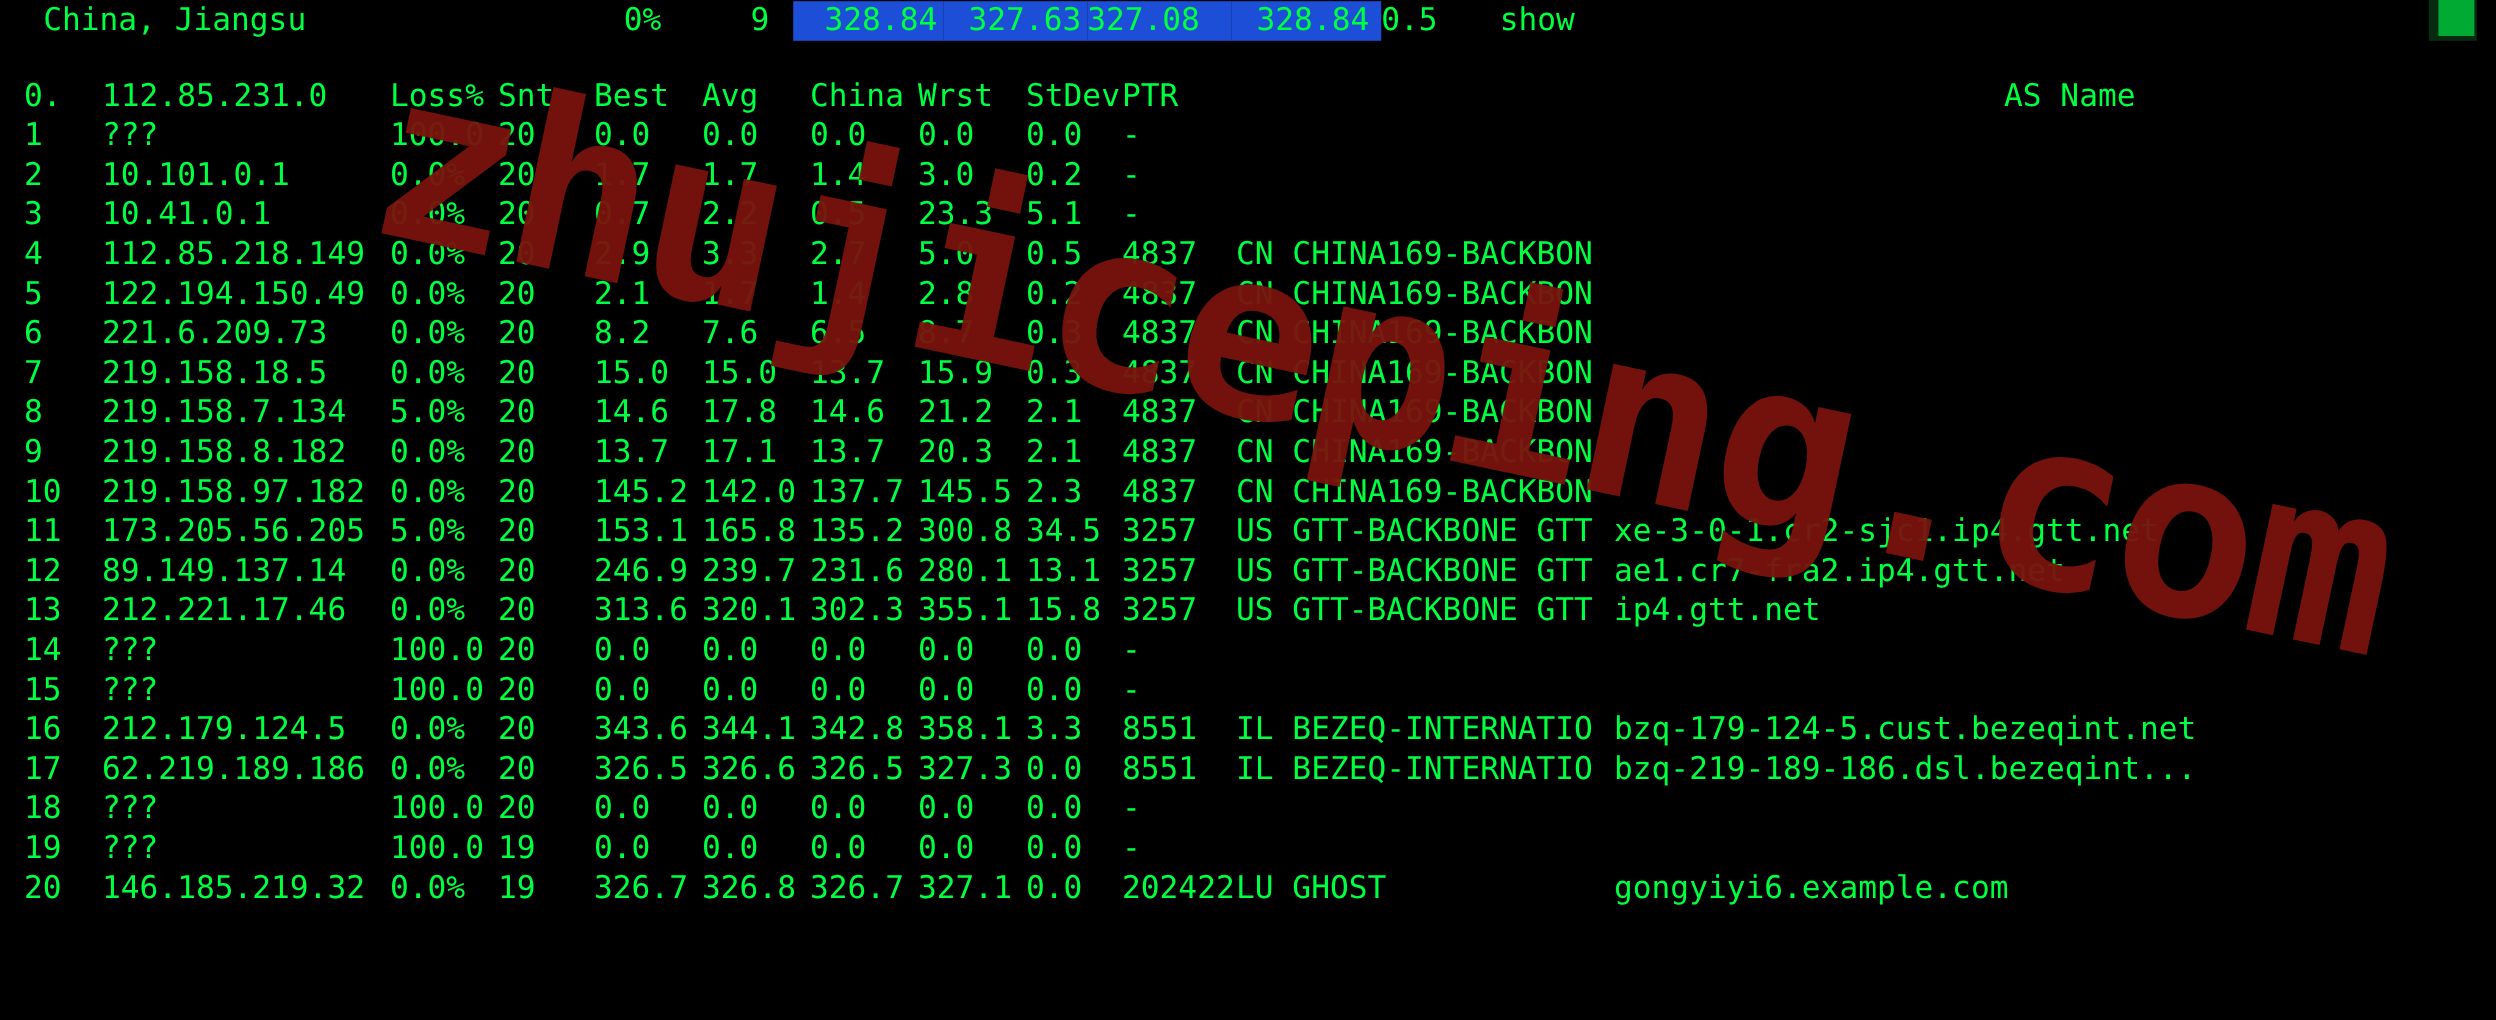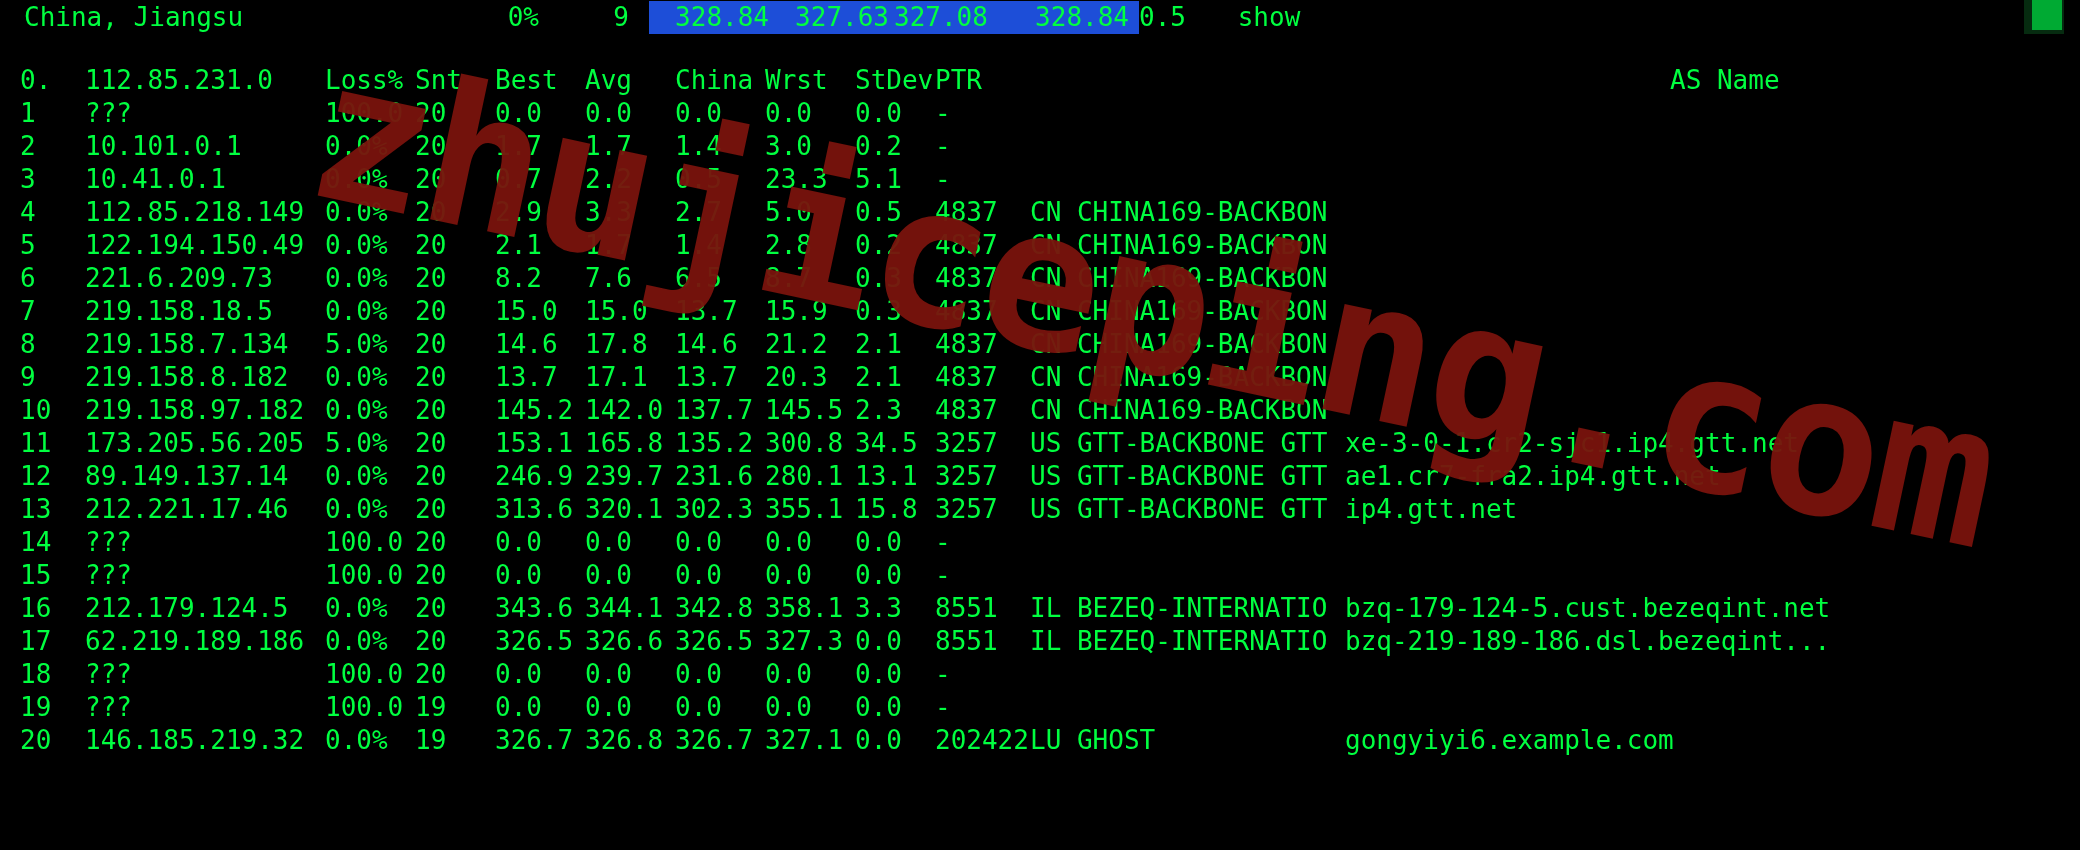--- a/index.html
+++ b/index.html
@@ -25,21 +25,21 @@
   .sq{position:absolute;top:0;right:18px;width:30px;height:30px;background:#0a3;}
   .block{position:absolute;top:-4px;right:16px;width:40px;height:38px;background:#062b10}
   .watermark{position:absolute;left:320px;top:110px;width:1040px;height:560px;pointer-events:none;color:#7a130d;font-weight:700;font-size:196px;letter-spacing:-4px;transform:rotate(12deg);transform-origin:top left;opacity:.95;font-family:"DejaVu Sans Mono",monospace}
   .rows{padding-top:30px}
 </style>
 </head>
 <body>
 <div class="wrap">
 
 <div class="topbar">
-  <span class="cell" style="width:395px;padding-left:24px">China, Jiangsu</span>
+  <span class="cell" style="width:395px;padding-left:36px">China, Jiangsu</span>
   <span class="cell" style="width:120px;text-align:right;padding-right:20px">0%</span>
   <span class="cell" style="width:70px;text-align:right;padding-right:20px">9</span>
   <span class="cell red" style="width:120px;text-align:right;padding-right:5px">328.84</span>
   <span class="cell red" style="width:115px;text-align:right;padding-right:5px">327.63</span>
   <span class="cell red" style="width:115px;text-align:left;padding-right:5px">327.08</span>
   <span class="cell red" style="width:115px;text-align:right;padding-right:10px">328.84</span>
   <span class="cell" style="width:80px">0.5</span>
   <span class="cell" style="width:100px;text-align:center"><span class="u">show</span></span>
   <span class="block"></span>
   <span class="sq"></span>

